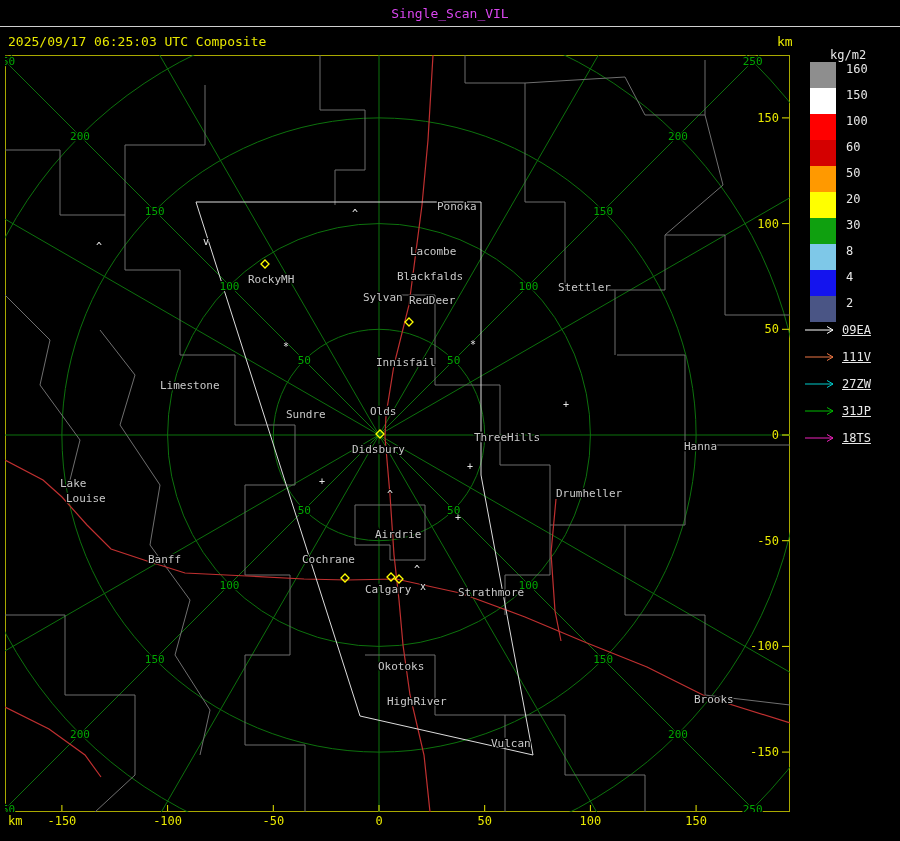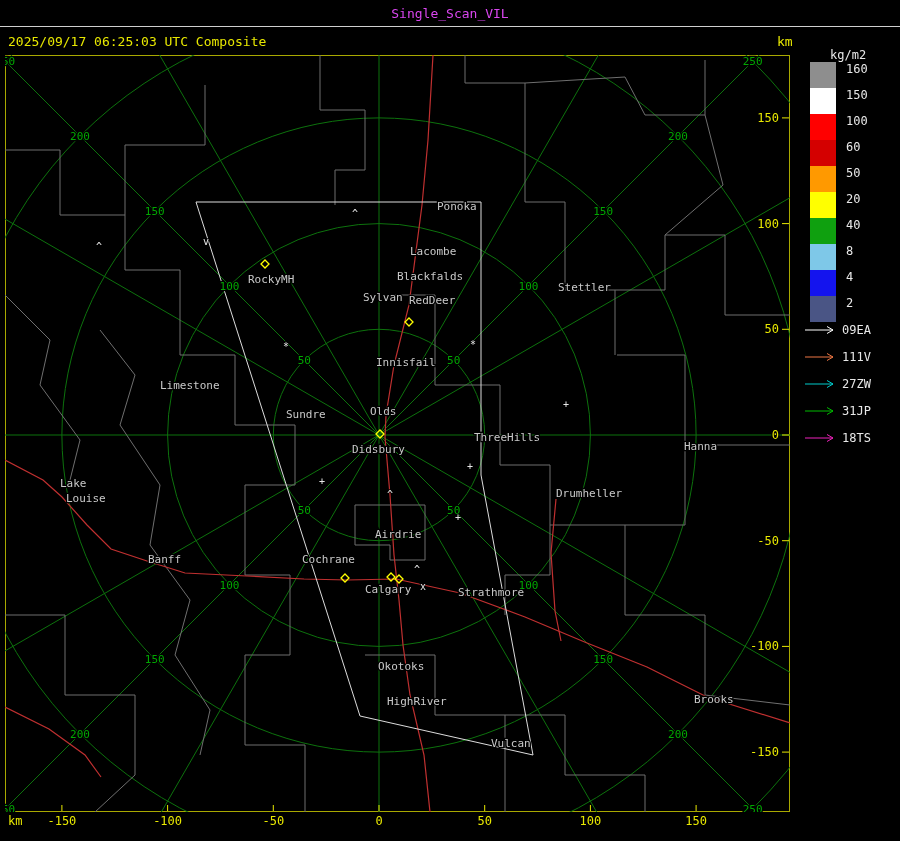--- a/index.html
+++ b/index.html
@@ -17,21 +17,21 @@
   .axis-label-svg{font-size:12px;paint-order:stroke;stroke:#000;stroke-width:2.5px;}
   .pt-marker{font-size:10px;paint-order:stroke;stroke:#000;stroke-width:1.5px;}
   .sidebar{position:absolute;left:800px;top:26px;width:100px;height:623px;}
   .cb-unit{position:absolute;top:22px;left:30px;color:#e8e8e8;font-size:12px;}
   .cb-col{position:absolute;top:36px;left:10px;}
   .cb-row{height:26px;display:flex;align-items:flex-start;}
   .cb-swatch{width:26px;height:26px;display:inline-block;flex:0 0 26px;}
   .cb-label{color:#e8e8e8;font-size:12px;margin-left:10px;}
   .rl-col{position:absolute;top:290px;left:4px;}
   .rl-row{height:27px;display:flex;align-items:center;}
-  .rl-label{color:#e8e8e8;font-size:12px;margin-left:6px;}
+  .rl-label{color:#e8e8e8;font-size:12px;margin-left:6px;text-decoration:underline;}
   .bottom-axis{position:absolute;top:814px;left:5px;width:785px;height:18px;
                color:#e8e800;font-size:12px;}
   .bottom-tick-label{position:absolute;transform:translateX(-50%);top:0;}
   .unit-bottom-left{position:absolute;top:814px;left:8px;color:#e8e800;font-size:12px;}
 </style>
 </head>
 <body>
 
 <div id="app">
 
@@ -227,21 +227,21 @@
         <div class="cb-row">
           <span class="cb-swatch" style="background: rgb(255, 153, 0);"></span>
           <span class="cb-label">50</span>
         </div>
         <div class="cb-row">
           <span class="cb-swatch" style="background: rgb(255, 255, 0);"></span>
           <span class="cb-label">20</span>
         </div>
         <div class="cb-row">
           <span class="cb-swatch" style="background: rgb(15, 160, 15);"></span>
-          <span class="cb-label">40</span>
+          <span class="cb-label">30</span>
         </div>
         <div class="cb-row">
           <span class="cb-swatch" style="background: rgb(126, 200, 232);"></span>
           <span class="cb-label">8</span>
         </div>
         <div class="cb-row">
           <span class="cb-swatch" style="background: rgb(20, 20, 238);"></span>
           <span class="cb-label">4</span>
         </div>
         <div class="cb-row">

